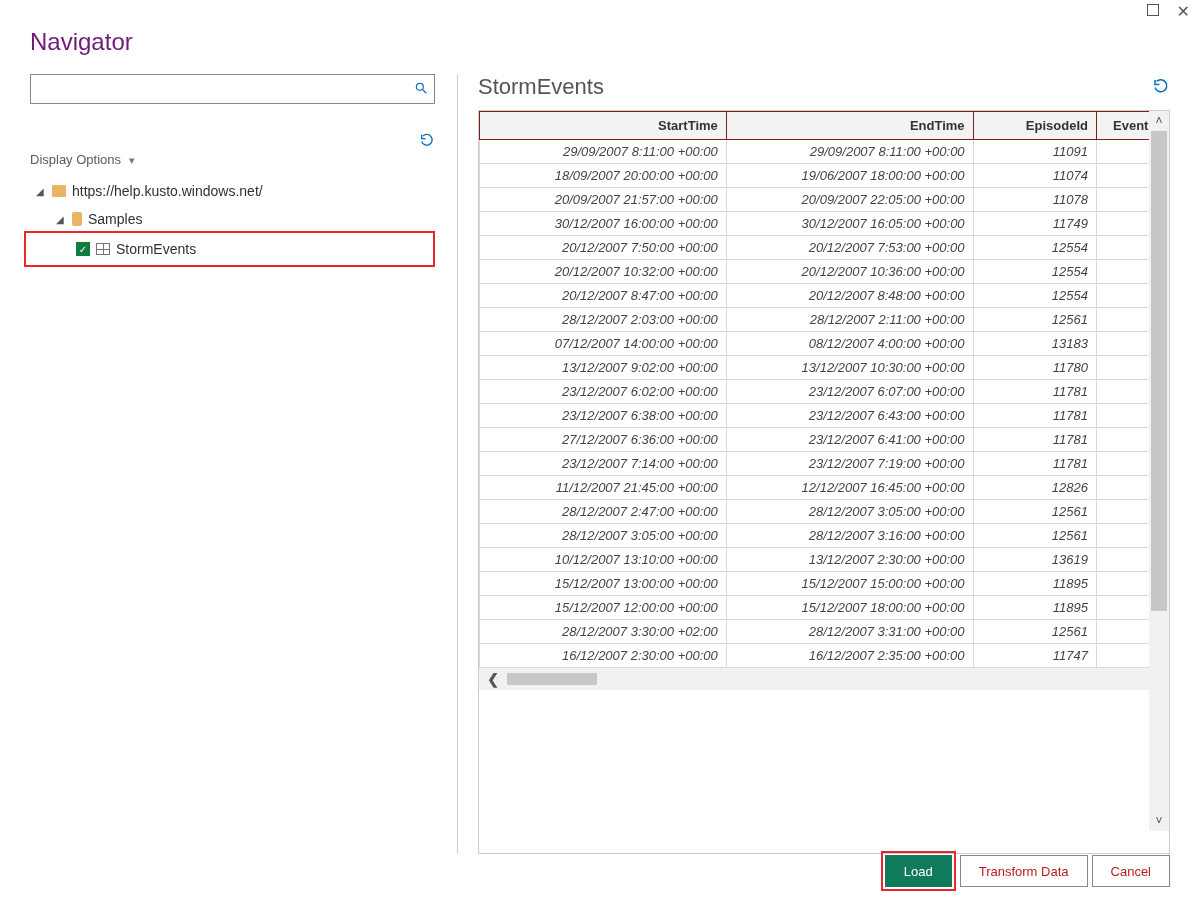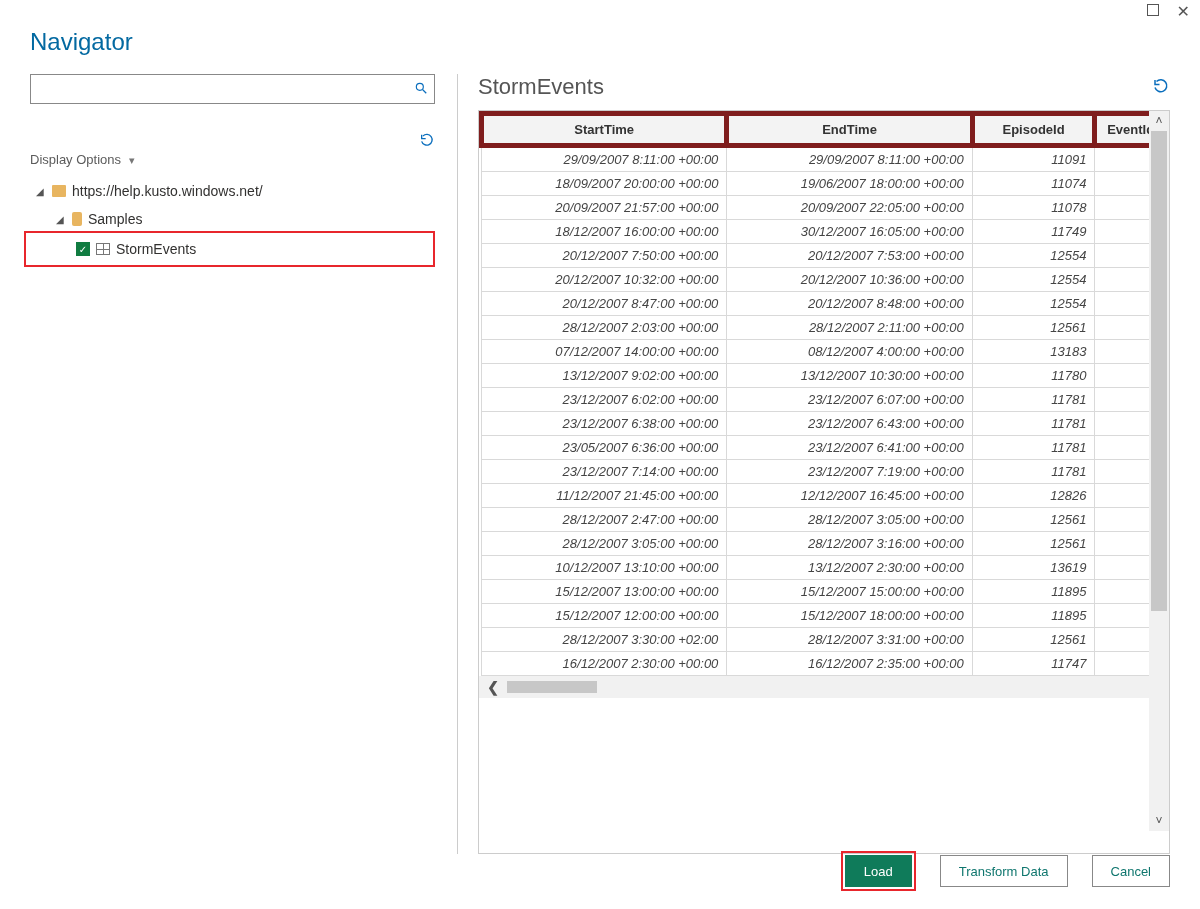--- a/index.html
+++ b/index.html
@@ -21,21 +21,21 @@
     display: flex;
     gap: 18px;
     color: #555;
   }
   .window-controls span { font-size: 16px; line-height: 1; cursor: default; }
   .win-max { width:12px; height:12px; border:1px solid #555; display:inline-block; }
   .win-close::before { content:"✕"; }
   .title {
     font-size: 24px;
     font-weight: 400;
-    color: #0369a1;
+    color: #701a75;
     padding: 28px 0 18px 30px;
   }
   .body {
     display: flex;
     padding: 0 30px;
     height: 780px;
   }
   .left {
     width: 430px;
     padding-right: 22px;
@@ -111,22 +111,22 @@
     overflow:hidden;
   }
   .grid {
     border-collapse:collapse;
     width: 690px;
     table-layout:fixed;
     font-size:13px;
   }
   .grid th {
     background:#f3f3f3;
-    border:5px solid #7f1d1d;
-    text-align:center;
+    border:1px solid #7f1d1d;
+    text-align:right;
     padding:6px 8px;
     font-weight:600;
     color:#333;
   }
   .grid td {
     border:1px solid #d9d9d9;
     padding:4px 8px;
     font-style:italic;
     color:#444;
     white-space:nowrap;
@@ -144,29 +144,29 @@
     height:22px; background:#f1f1f1; display:flex; align-items:center;
   }
   .hscroll .arrow { width:28px; text-align:center; font-size:14px; font-weight:bold; color:#555; cursor:pointer; }
   .hscroll .track { flex:1; height:12px; position:relative; }
   .hscroll .thumb { position:absolute; left:0; width:90px; top:0; bottom:0; background:#c7c7c7; }
 
   .footer {
     position:absolute;
     bottom: 18px;
     right: 30px;
-    display:flex; gap:24px; align-items:center;
+    display:flex; gap:4px; align-items:center;
   }
   .btn {
     border:1px solid #888;
     background:#fff;
     height:32px;
     padding:0 18px;
     font-size:13px;
-    color:#0f766e;
+    color:#b91c1c;
     cursor:pointer;
     font-family:inherit;
   }
   .btn-primary {
     background:#0f7b5a;
     border-color:#0f7b5a;
     color:#fff;
   }
   .highlight-btn {
     border:2px solid #e8262c;
@@ -264,21 +264,21 @@
               <td>11074</td>
               <td>6</td>
             </tr>
             <tr>
               <td>20/09/2007 21:57:00 +00:00</td>
               <td>20/09/2007 22:05:00 +00:00</td>
               <td>11078</td>
               <td>6</td>
             </tr>
             <tr>
-              <td>18/12/2007 16:00:00 +00:00</td>
+              <td>30/12/2007 16:00:00 +00:00</td>
               <td>30/12/2007 16:05:00 +00:00</td>
               <td>11749</td>
               <td>6</td>
             </tr>
             <tr>
               <td>20/12/2007 7:50:00 +00:00</td>
               <td>20/12/2007 7:53:00 +00:00</td>
               <td>12554</td>
               <td>6</td>
             </tr>
@@ -318,21 +318,21 @@
               <td>11781</td>
               <td>6</td>
             </tr>
             <tr>
               <td>23/12/2007 6:38:00 +00:00</td>
               <td>23/12/2007 6:43:00 +00:00</td>
               <td>11781</td>
               <td>6</td>
             </tr>
             <tr>
-              <td>23/05/2007 6:36:00 +00:00</td>
+              <td>27/12/2007 6:36:00 +00:00</td>
               <td>23/12/2007 6:41:00 +00:00</td>
               <td>11781</td>
               <td>6</td>
             </tr>
             <tr>
               <td>23/12/2007 7:14:00 +00:00</td>
               <td>23/12/2007 7:19:00 +00:00</td>
               <td>11781</td>
               <td>6</td>
             </tr>

